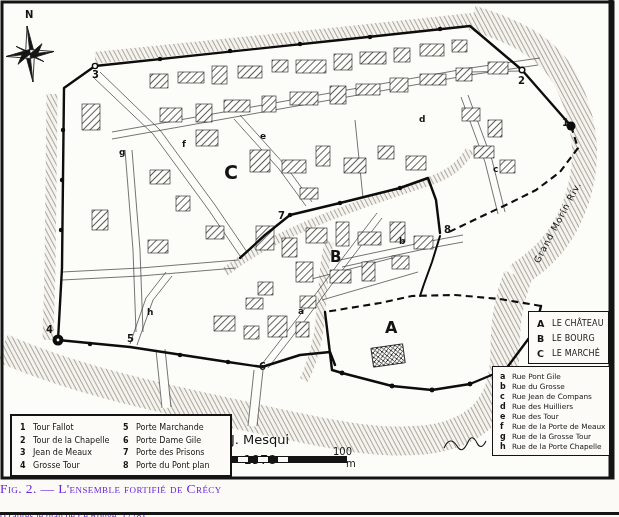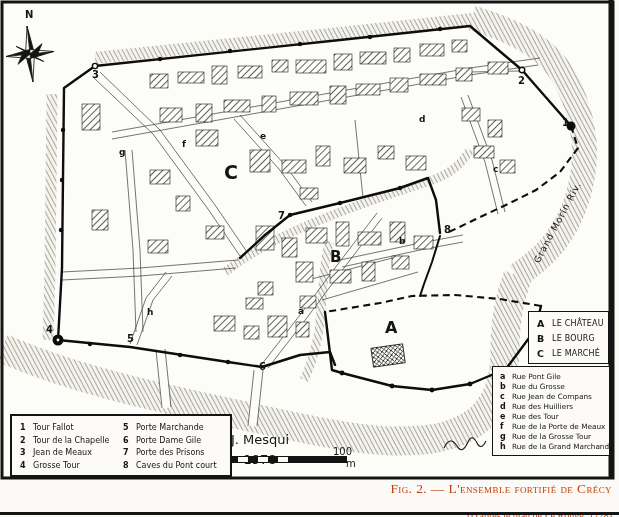--- a/index.html
+++ b/index.html
@@ -29,22 +29,22 @@
   .lg-num{font-weight:700;width:13px;flex:none;}
   #legend-areas{left:528px;top:311px;width:81px;height:53px;border-width:1.5px;padding:6px 2px 4px 8px;}
   .areas-col{display:flex;flex-direction:column;justify-content:space-between;height:100%;}
   .la-row{display:flex;align-items:center;font-size:8px;letter-spacing:.2px;}
   .la-letter{font-weight:700;font-size:9.5px;width:15px;flex:none;}
   #legend-streets{left:492px;top:366px;width:118px;height:90px;border-width:1.5px;padding:5px 2px 4px 7px;}
   .streets-col{display:flex;flex-direction:column;justify-content:space-between;height:100%;}
   .ls-row{display:flex;align-items:center;font-size:7.3px;white-space:nowrap;}
   .ls-letter{font-weight:700;font-size:8px;width:12px;flex:none;}
   
-  .caption{position:absolute;left:0;width:612px;text-align:right;
-    font-family:"Liberation Serif",serif;color:#c2410c;}
+  .caption{position:absolute;left:0;width:612px;text-align:left;
+    font-family:"Liberation Serif",serif;color:#6d28d9;}
   #caption1{top:481px;font-size:13.5px;font-variant:small-caps;letter-spacing:.4px;}
   #caption2{top:510px;font-size:10px;}
   #bottom-rule{position:absolute;left:0;top:512px;width:619px;height:2.5px;background:#141414;}
 </style>
 </head>
 <body>
 
 <div id="page">
 
   <svg id="map-svg" width="619" height="517" viewBox="0 0 619 517">
@@ -293,21 +293,21 @@
         <div class="lg-row">
         <span class="lg-num">6</span>
         <span class="lg-label">Porte Dame Gile</span>
       </div>
         <div class="lg-row">
         <span class="lg-num">7</span>
         <span class="lg-label">Porte des Prisons</span>
       </div>
         <div class="lg-row">
         <span class="lg-num">8</span>
-        <span class="lg-label">Caves du Pont court</span>
+        <span class="lg-label">Porte du Pont plan</span>
       </div>
       </div>
   </div>
 
   <div class="legend" id="legend-areas">
     <div class="areas-col">
         <div class="la-row">
         <span class="la-letter">A</span>
         <span class="la-label">LE CHÂTEAU</span>
       </div>
@@ -347,21 +347,21 @@
         <div class="ls-row">
         <span class="ls-letter">f</span>
         <span class="ls-label">Rue de la Porte de Meaux</span>
       </div>
         <div class="ls-row">
         <span class="ls-letter">g</span>
         <span class="ls-label">Rue de la Grosse Tour</span>
       </div>
         <div class="ls-row">
         <span class="ls-letter">h</span>
-        <span class="ls-label">Rue de la Grand Marchande</span>
+        <span class="ls-label">Rue de la Porte Chapelle</span>
       </div>
       </div>
   </div>
 
   <div class="caption" id="caption1">Fig. 2. — L'ensemble fortifié de Crécy</div>
   <div class="caption" id="caption2">(D'après le plan de Le Rouge, 1778)</div>
   <div id="bottom-rule"></div>
 
 </div>
 

